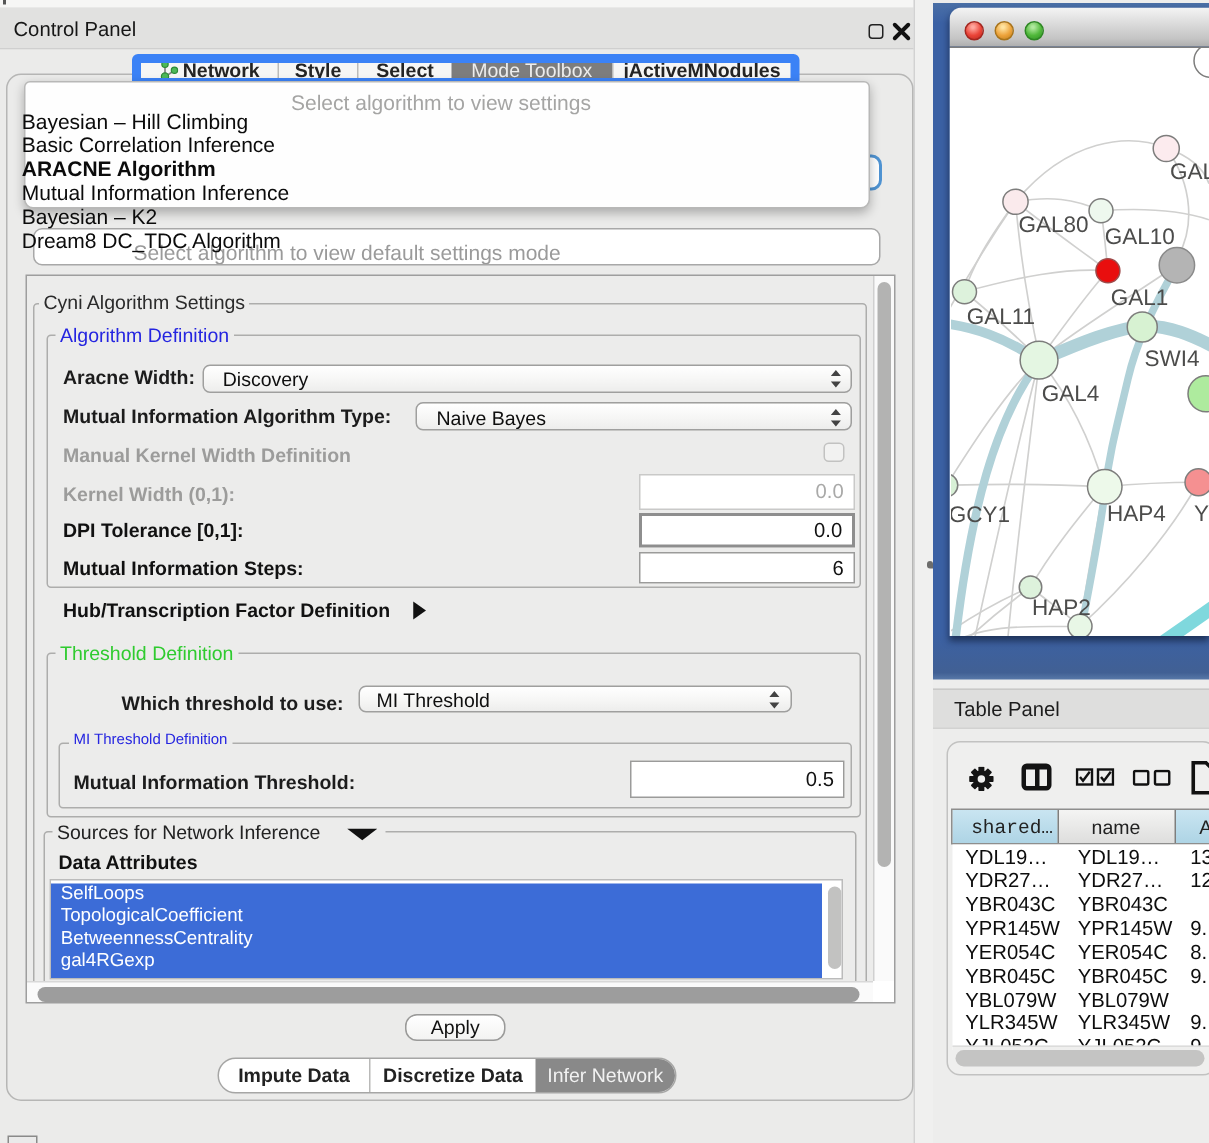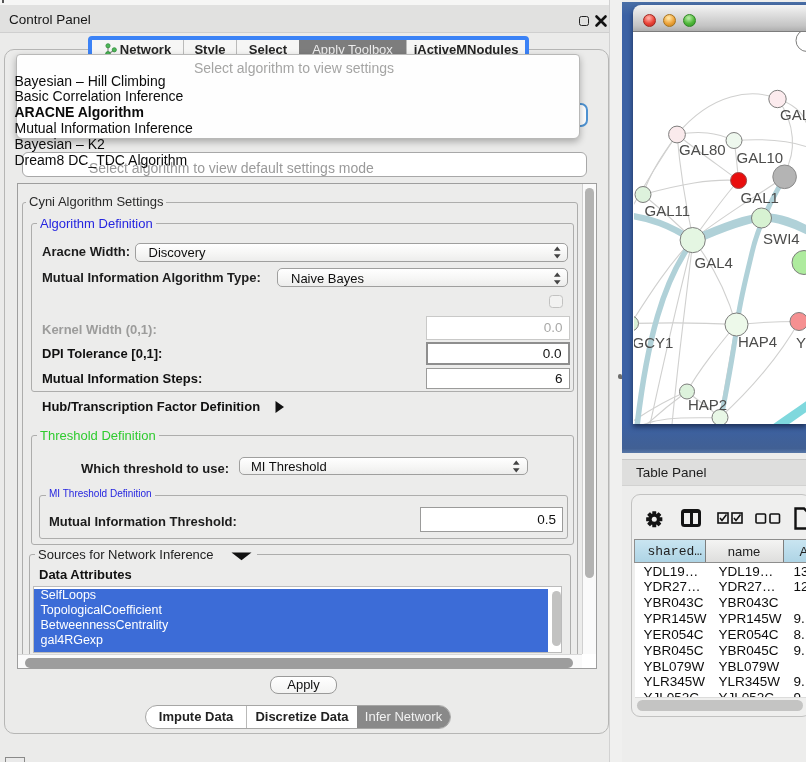--- a/index.html
+++ b/index.html
@@ -51,20 +51,21 @@
     </div>
 
   <div class="abs b" style="left:24px;top:85.5px;font-size:13px;color:#1c1c1c;">Mutual Information Algorithm Type:</div>
   <div class="combo abs" style="left:259px;top:84px;width:291px;height:19px;">
       <span>Naive Bayes</span>
     <svg class="arr" width="8.5" height="13" viewBox="0 0 8.5 13">
         <path d="M4.25 0.6 L7.6 4.7 L0.9 4.7 Z M4.25 12.4 L7.6 8.3 L0.9 8.3 Z" fill="#434343"></path>
       </svg>
     </div>
 
+  <div class="abs b" style="left:24px;top:111.5px;font-size:13px;color:#9c9c9b;">Manual Kernel Width Definition</div>
   <div class="abs" style="left:531px;top:111px;width:14px;height:13px;background:#f2f2f1;border:1px solid #c2c2c1;border-radius:3.5px;"></div>
 
   <div class="abs b" style="left:24px;top:137.5px;font-size:13px;color:#9c9c9b;">Kernel Width (0,1):</div>
   <div class="abs" style="left:408px;top:132px;width:143.5px;height:23.5px;background:#fff;border:1px solid #c9c9c8;font-size:13.5px;color:#a9a9a8;text-align:right;line-height:21px;padding-right:6px;">0.0</div>
 
   <div class="abs b" style="left:24px;top:161.5px;font-size:13px;color:#111;">DPI Tolerance [0,1]:</div>
   <div class="abs" style="left:408px;top:157.5px;width:143.5px;height:23.5px;background:#fff;border:2px solid #8e8e8e;font-size:13.5px;color:#111;text-align:right;line-height:19.5px;padding-right:6px;">0.0</div>
 
   <div class="abs b" style="left:24px;top:187px;font-size:13px;color:#111;">Mutual Information Steps:</div>
   <div class="abs" style="left:408px;top:183.5px;width:143.5px;height:21px;background:#fff;border:1px solid #9b9b9a;font-size:13.5px;color:#111;text-align:right;line-height:19px;padding-right:6px;">6</div>
@@ -111,31 +112,31 @@
 </div>
 
 <div class="abs" style="left:270px;top:676px;width:67px;height:18px;background:linear-gradient(#ffffff,#f3f3f2);border:1px solid #9a9a99;border-radius:8px;font-size:13px;color:#111;text-align:center;line-height:16px;">Apply</div>
 
 <div class="abs" id="btabs" style="left:145px;top:705px;height:24px;display:flex;border:1px solid #a6a6a5;border-radius:12px;overflow:hidden;background:#fff;font-size:13px;font-weight:bold;color:#222;">
   <div style="width:101px;text-align:center;line-height:22px;border-right:1px solid #b9b9b8;">Impute Data</div>
   <div style="width:110px;text-align:center;line-height:22px;">Discretize Data</div>
   <div style="width:93px;text-align:center;line-height:22px;background:#898989;color:#f2f2f2;font-weight:normal;">Infer Network</div>
 </div>
 
-<div class="abs" id="ttabs" style="left:88px;top:36px;height:22px;display:flex;border:4px solid #3b82f6;border-radius:4px;overflow:hidden;background:#f6f6f5;font-size:13px;font-weight:bold;color:#242424;">
+<div class="abs" id="ttabs" style="left:88px;top:36px;height:22px;display:flex;border:6px solid #3b82f6;border-radius:4px;overflow:hidden;background:#f6f6f5;font-size:13px;font-weight:bold;color:#242424;align-items:center;">
   <div style="width:92px;text-align:center;line-height:20px;border-right:1px solid #bbbbba;">
     <svg width="13" height="14" viewBox="0 0 13 14" style="vertical-align:-2.5px;margin-right:3px;">
         <path d="M4 3.5 L4 10 M5 10.5 L9.5 7.5" stroke="#8a8a8a" stroke-width="1.2"></path>
         <circle cx="4" cy="2.8" r="2.1" fill="#4db858" stroke="#2e8a38" stroke-width="0.8"></circle>
         <circle cx="4" cy="11" r="2.4" fill="#4db858" stroke="#2e8a38" stroke-width="0.8"></circle>
         <circle cx="10.3" cy="6.8" r="2.1" fill="#4db858" stroke="#2e8a38" stroke-width="0.8"></circle>
       </svg>Network</div>
   <div style="width:53px;text-align:center;line-height:20px;border-right:1px solid #bbbbba;">Style</div>
   <div style="width:62px;text-align:center;line-height:20px;">Select</div>
-  <div style="width:107px;text-align:center;line-height:20px;background:#7d7d7d;color:#ededed;font-weight:normal;">Apply Toolbox</div>
+  <div style="width:107px;text-align:center;line-height:20px;background:#7d7d7d;color:#ededed;font-weight:normal;">Mode Toolbox</div>
   <div style="width:119px;text-align:center;line-height:20px;border-left:1px solid #bbbbba;">jActiveMNodules</div>
 </div>
 
 <div class="abs" id="popup" style="left:16px;top:53.5px;width:564px;height:85px;background:#fefefe;border:1px solid #b8b8b7;border-radius:4px 4px 6px 6px;box-shadow:0 3px 7px rgba(0,0,0,0.28);font-size:14px;">
   <div style="position:absolute;left:177px;top:5.5px;color:#a5a5a4;">Select algorithm to view settings</div>
   <div style="position:absolute;left:-2.5px;top:19px;color:#0b0b0b;line-height:15.85px;">Bayesian – Hill Climbing<br>Basic Correlation Inference<br><span class="b">ARACNE Algorithm</span><br>Mutual Information Inference<br>Bayesian – K2<br>Dream8 DC_TDC Algorithm</div>
 </div>
 
 <div class="abs" style="left:622px;top:2px;width:184px;height:451px;background:linear-gradient(#4a6fa6 0%, #3b61a4 3%, #3b61a4 93%, #416094 99%, #5878a8 100%);"></div>
 

